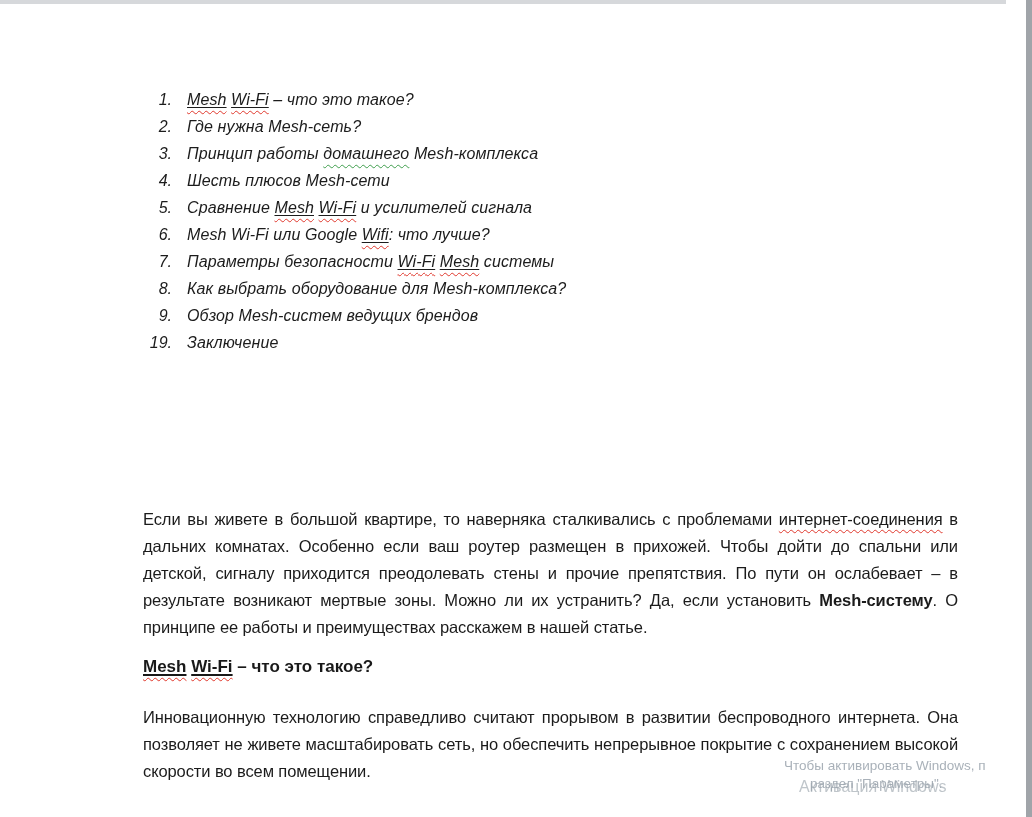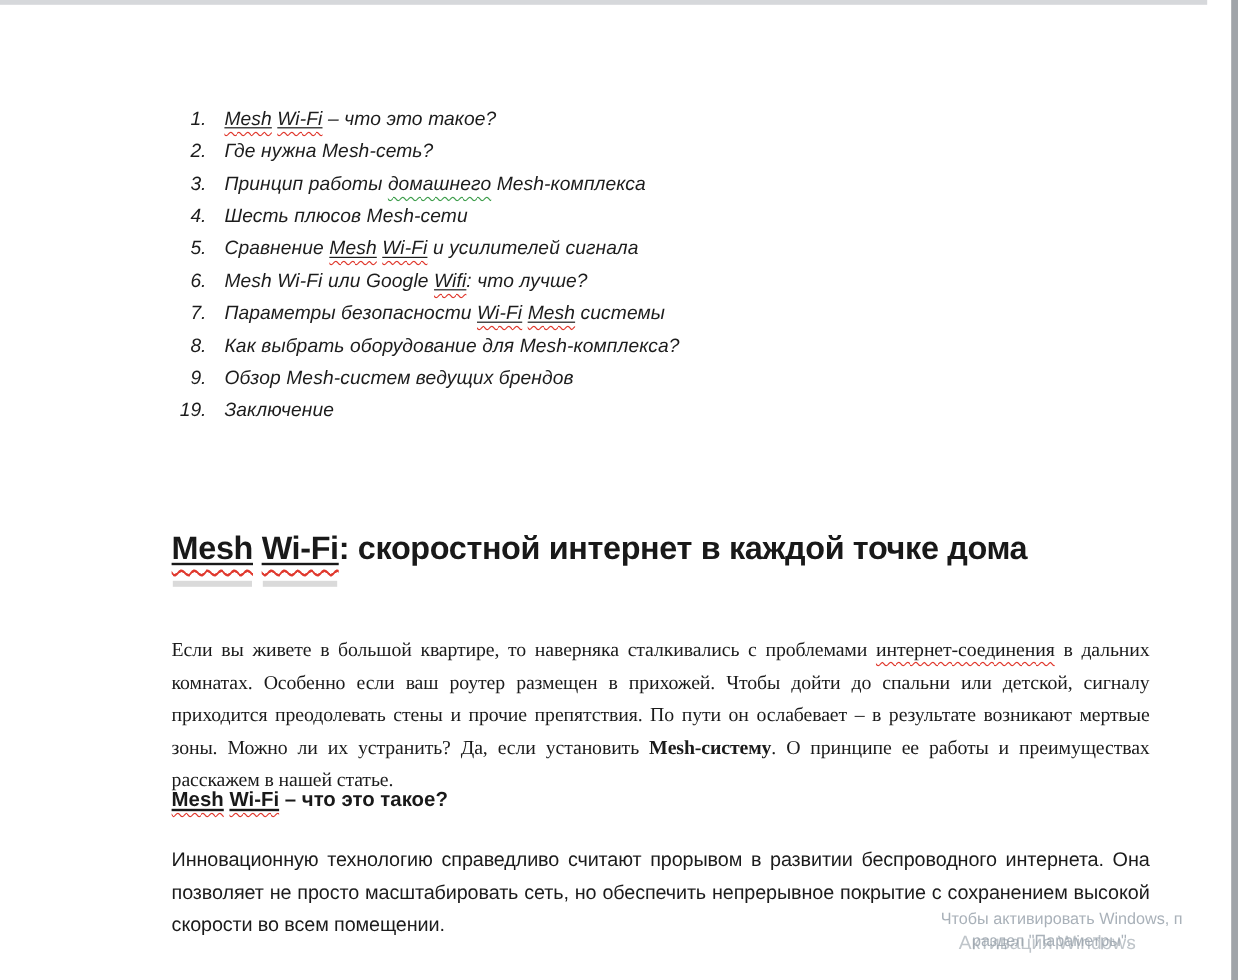--- a/index.html
+++ b/index.html
@@ -21,21 +21,21 @@
 
   
   .h1 { position:absolute; top:442px; left:143px; font-size:27px; font-weight:bold; color:#191919; letter-spacing:-0.3px; white-space:nowrap; }
   .h1 .u { text-decoration-line:underline; text-decoration-thickness:2px; text-underline-offset:3px; }
   .h1 .wred { text-decoration-thickness:1.5px; text-underline-offset:8px; }
   .h1 .gbar { position:relative; }
   .h1 .gbar::after { content:""; position:absolute; left:1px; right:1px; bottom:-17px; height:5px; background:#dadada; }
 
   
   .para { position:absolute; left:143px; width:815px; font-size:16.5px; line-height:27px; text-align:justify; color:#1b1b1b; letter-spacing:-0.1px; }
-  .p1 { top:528px;font-family:Liberation Serif, serif; }
+  .p1 { top:506px; }
   .p2 { top:704px; }
 
   .h2 { position:absolute; top:657px; left:143px; font-size:17px; font-weight:bold; color:#191919; }
   .h2 .u { text-decoration-line:underline; text-decoration-thickness:1.5px; text-underline-offset:2px; }
   .h2 .wred { text-underline-offset:5px; }
 
   .u { text-decoration-line:underline; text-decoration-color:currentColor; text-decoration-thickness:1px; text-underline-offset:2px; }
   .wred  { text-decoration-line:underline; text-decoration-style:wavy; text-decoration-color:#e0392e; text-decoration-thickness:1px; text-underline-offset:4px;text-align:center; }
   .toc .wred { text-underline-offset:4.5px; }
   .wgreen{ text-decoration-line:underline; text-decoration-style:wavy; text-decoration-color:#3f9e4d; text-decoration-thickness:1px; text-underline-offset:4.5px; }
@@ -98,25 +98,24 @@
       <div class="toc-item">
           <span class="toc-num">9.</span>
           <span class="toc-text"><span><span>Обзор Mesh-систем ведущих брендов</span></span></span>
         </div>
       <div class="toc-item">
           <span class="toc-num">19.</span>
           <span class="toc-text"><span><span>Заключение</span></span></span>
         </div>
     </div>
 
-    <h1 class="h1"><span class="u gbar"><span class="wred">Mesh</span></span><span><span> </span></span><span class="u gbar"><span class="wred">Wi-Fi</span></span><span><span>: скоростной интернет в каждой точке дома</span></span></h1>
 
     <p class="para p1"><span><span>Если вы живете в большой квартире, то наверняка сталкивались с проблемами </span></span><span><span class="wred">интернет-соединения</span></span><span><span> в дальних комнатах. Особенно если ваш роутер размещен в прихожей. Чтобы дойти до спальни или детской, сигналу приходится преодолевать стены и прочие препятствия. По пути он ослабевает – в результате возникают мертвые зоны. Можно ли их устранить? Да, если установить </span></span><span><span class="b">Mesh-систему</span></span><span><span>. О принципе ее работы и преимуществах расскажем в нашей статье.</span></span></p>
 
     <h2 class="h2"><span class="u"><span class="wred">Mesh</span></span><span><span> </span></span><span class="u"><span class="wred">Wi-Fi</span></span><span><span> – что это такое?</span></span></h2>
 
-    <p class="para p2">Инновационную технологию справедливо считают прорывом в развитии беспроводного интернета. Она позволяет не просто масштабировать сеть, но обеспечить непрерывное покрытие с сохранением высокой скорости во всем помещении.</p>
+    <p class="para p2">Инновационную технологию справедливо считают прорывом в развитии беспроводного интернета. Она позволяет не живете масштабировать сеть, но обеспечить непрерывное покрытие с сохранением высокой скорости во всем помещении.</p>
 
   </div>
 
   <div class="scrollbar"></div>
 
 </div>
 
 </body></html>

